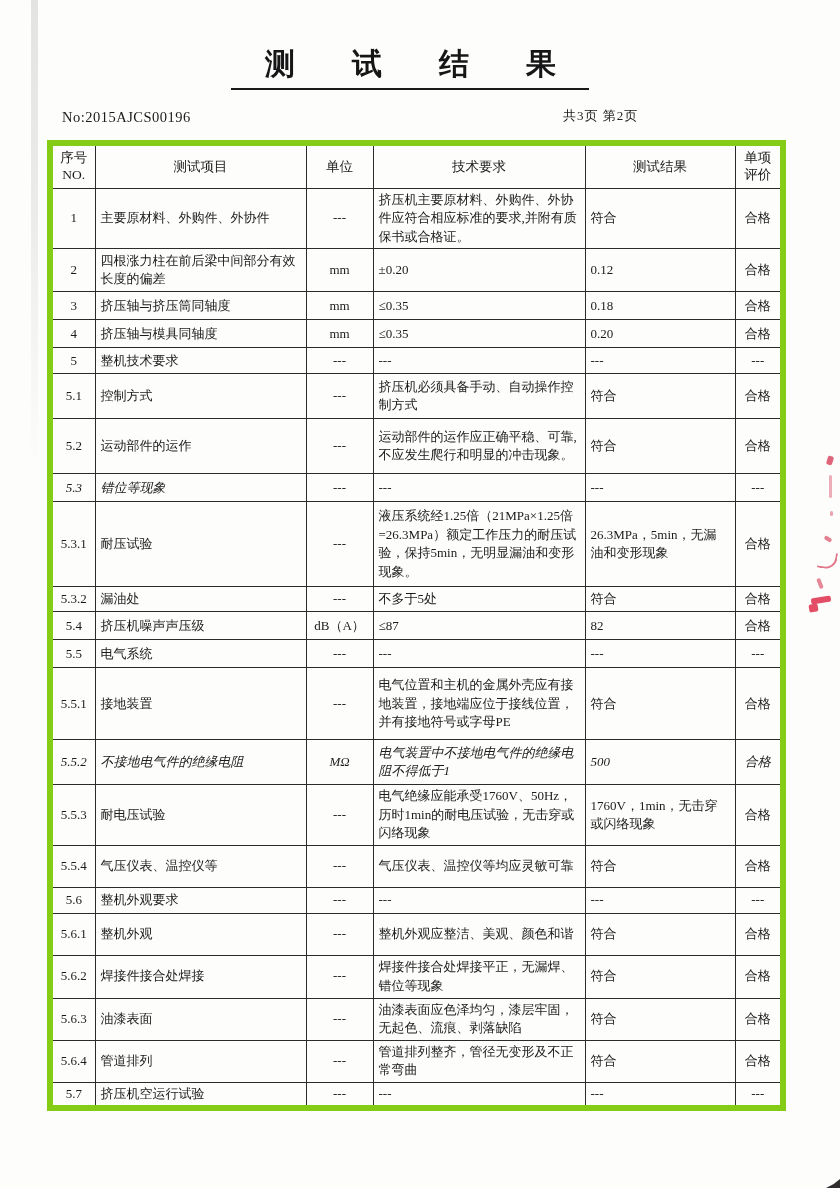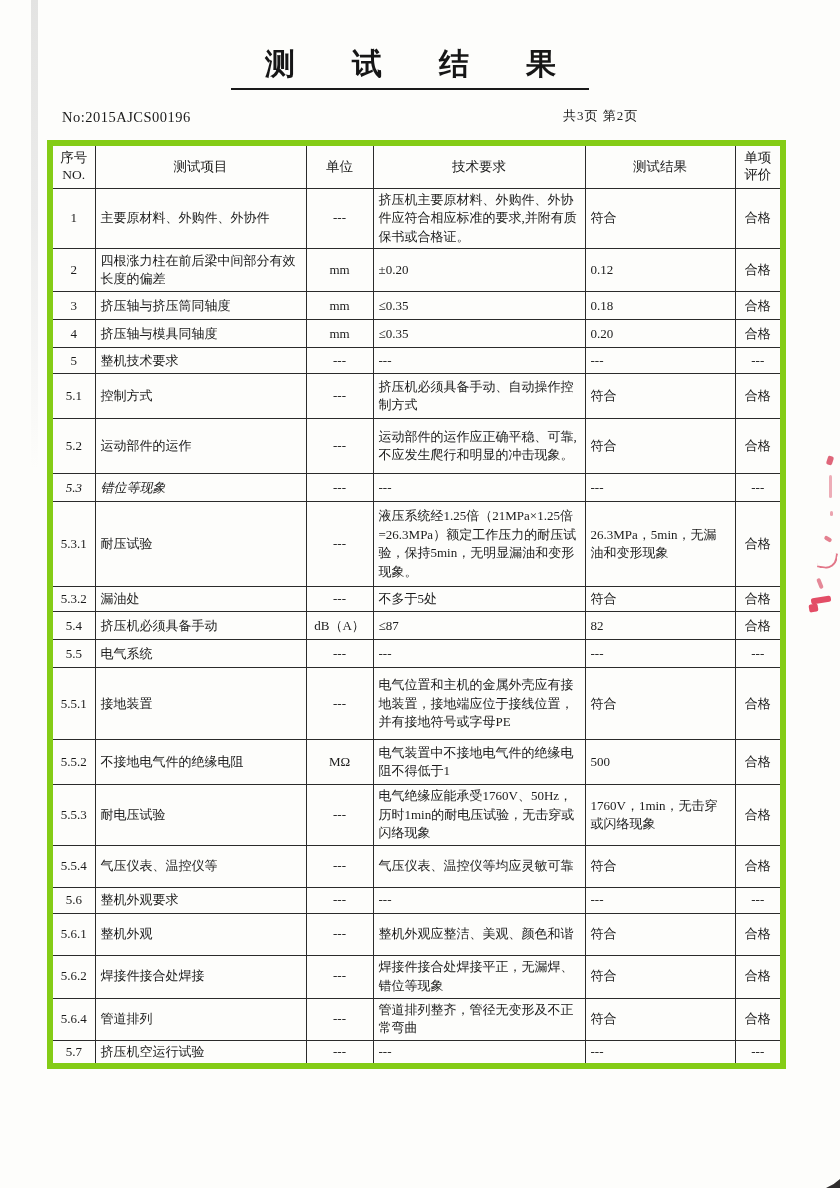--- a/index.html
+++ b/index.html
@@ -203,21 +203,21 @@
           <tr style="height: 25px;">
       <td class="c-no">5.3.2</td>
       <td class="c-item">漏油处</td>
       <td class="c-unit">---</td>
       <td class="c-req">不多于5处</td>
       <td class="c-result">符合</td>
       <td class="c-eval">合格</td>
     </tr>
           <tr style="height: 28px;">
       <td class="c-no">5.4</td>
-      <td class="c-item">挤压机必须具备手动</td>
+      <td class="c-item">挤压机噪声声压级</td>
       <td class="c-unit">dB（A）</td>
       <td class="c-req">≤87</td>
       <td class="c-result">82</td>
       <td class="c-eval">合格</td>
     </tr>
           <tr style="height: 28px;">
       <td class="c-no">5.5</td>
       <td class="c-item">电气系统</td>
       <td class="c-unit">---</td>
       <td class="c-req">---</td>
@@ -225,21 +225,21 @@
       <td class="c-eval">---</td>
     </tr>
           <tr style="height: 72px;">
       <td class="c-no">5.5.1</td>
       <td class="c-item">接地装置</td>
       <td class="c-unit">---</td>
       <td class="c-req">电气位置和主机的金属外壳应有接地装置，接地端应位于接线位置，并有接地符号或字母PE</td>
       <td class="c-result">符合</td>
       <td class="c-eval">合格</td>
     </tr>
-          <tr style="height: 45px;">
+          <tr style="height: 45px; font-style: italic;">
       <td class="c-no">5.5.2</td>
       <td class="c-item">不接地电气件的绝缘电阻</td>
       <td class="c-unit">MΩ</td>
       <td class="c-req">电气装置中不接地电气件的绝缘电阻不得低于1</td>
       <td class="c-result">500</td>
       <td class="c-eval">合格</td>
     </tr>
           <tr style="height: 60px;">
       <td class="c-no">5.5.3</td>
       <td class="c-item">耐电压试验</td>
@@ -270,20 +270,28 @@
       <td class="c-unit">---</td>
       <td class="c-req">整机外观应整洁、美观、颜色和谐</td>
       <td class="c-result">符合</td>
       <td class="c-eval">合格</td>
     </tr>
           <tr style="height: 43px;">
       <td class="c-no">5.6.2</td>
       <td class="c-item">焊接件接合处焊接</td>
       <td class="c-unit">---</td>
       <td class="c-req">焊接件接合处焊接平正，无漏焊、错位等现象</td>
+      <td class="c-result">符合</td>
+      <td class="c-eval">合格</td>
+    </tr>
+          <tr style="height: 42px;">
+      <td class="c-no">5.6.3</td>
+      <td class="c-item">油漆表面</td>
+      <td class="c-unit">---</td>
+      <td class="c-req">油漆表面应色泽均匀，漆层牢固，无起色、流痕、剥落缺陷</td>
       <td class="c-result">符合</td>
       <td class="c-eval">合格</td>
     </tr>
           <tr style="height: 42px;">
       <td class="c-no">5.6.4</td>
       <td class="c-item">管道排列</td>
       <td class="c-unit">---</td>
       <td class="c-req">管道排列整齐，管径无变形及不正常弯曲</td>
       <td class="c-result">符合</td>
       <td class="c-eval">合格</td>

